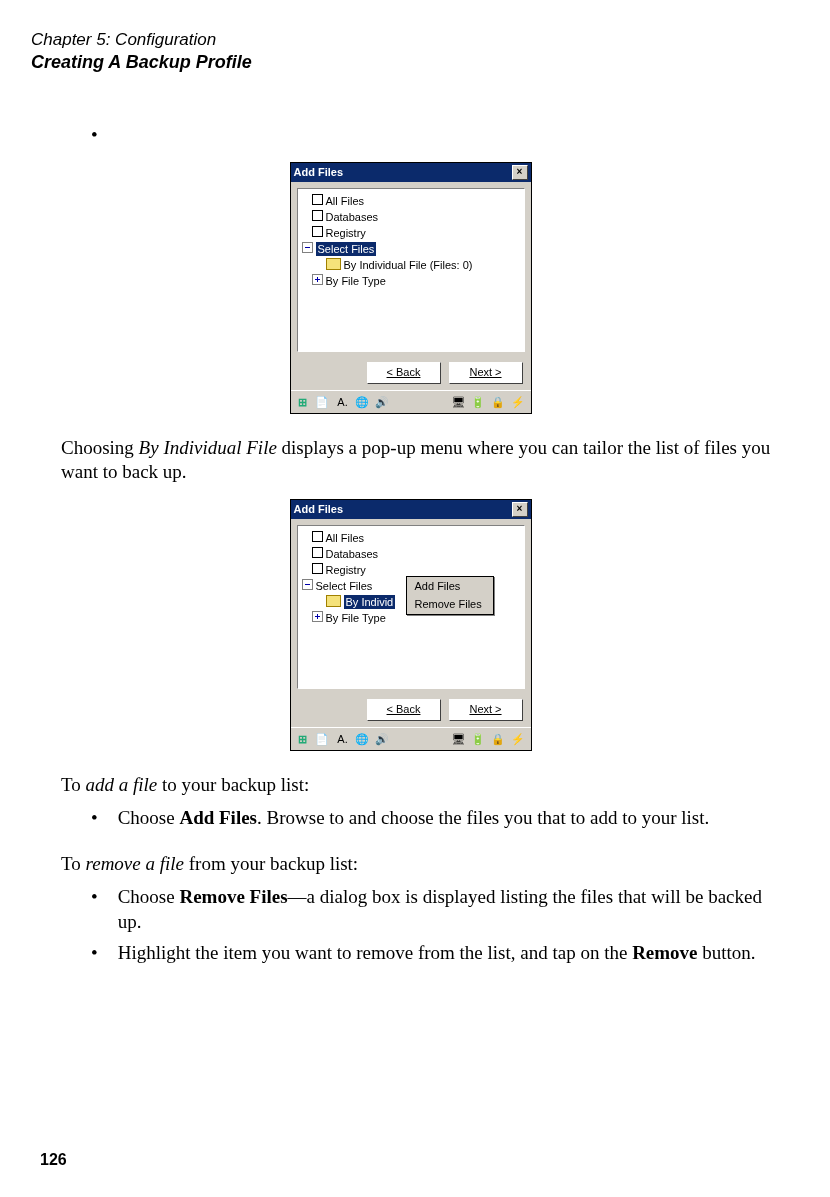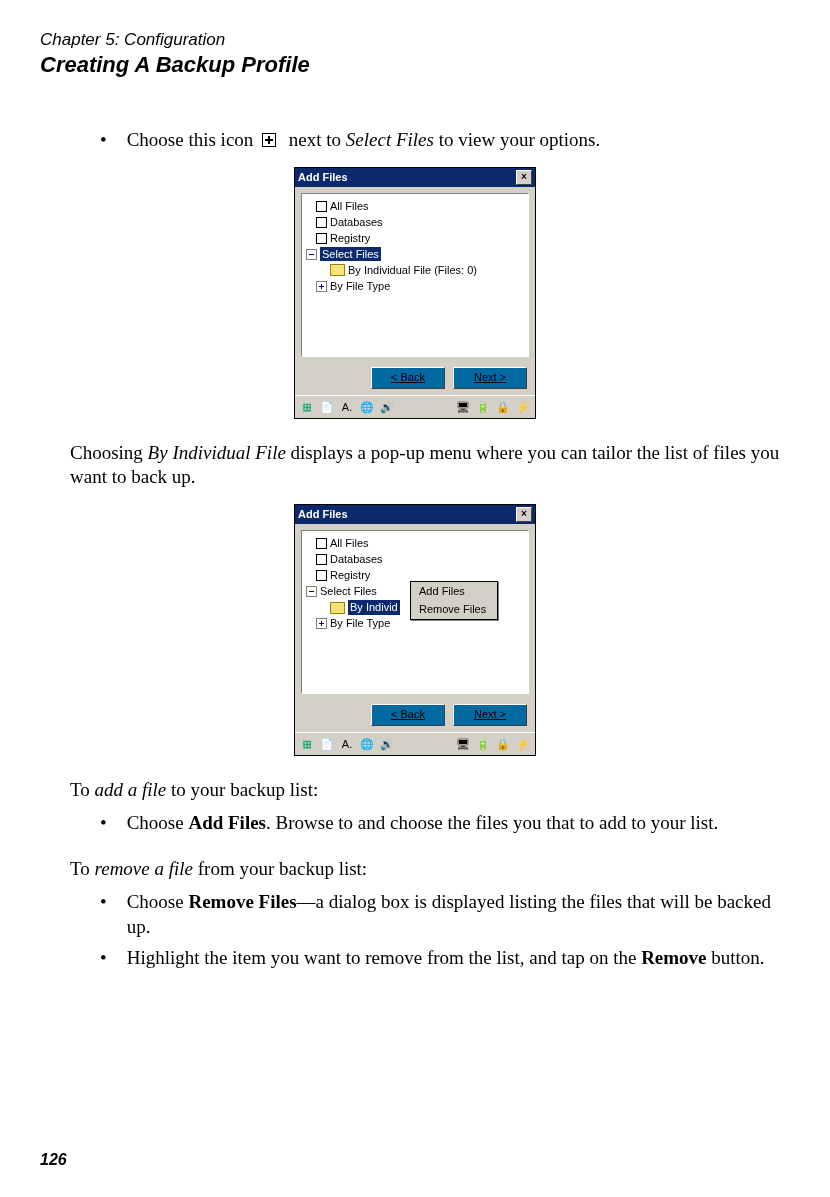--- a/index.html
+++ b/index.html
@@ -7,34 +7,34 @@
     padding: 0;
     font-family: "Times New Roman", Times, serif;
     color: #000;
     background: #fff;
     width: 830px;
     height: 1197px;
     position: relative;
     box-sizing: border-box;
   }
   .page {
-    padding: 30px 40px 40px 40px;
+    padding: 30px 40px 40px 31px;
     box-sizing: border-box;
     height: 100%;
     position: relative;
   }
   .hdr-chapter {
     font-style: italic;
     font-size: 17px;
     font-family: Arial, Helvetica, sans-serif;
   }
   .hdr-section {
     font-style: italic;
     font-weight: bold;
-    font-size: 22px;
+    font-size: 18px;
     font-family: Arial, Helvetica, sans-serif;
     margin-top: 2px;
   }
   .body {
     margin-top: 50px;
     font-size: 19px;
     line-height: 1.3;
   }
   .bullet-line {
     display: flex;
@@ -119,40 +119,40 @@
     border-right-color: #fff;
     border-bottom-color: #fff;
     height: 164px;
     box-sizing: border-box;
     padding: 4px;
     position: relative;
   }
   .tree {
     font-size: 11px;
   }
-  .row { display:flex; align-items:center; height:15px; margin:1px 0; }
+  .row { display:flex; align-items:flex-start; height:15px; margin:1px 0; }
   .chk { width:11px; height:11px; border:1px solid #000; background:#fff; margin-right:3px; flex:0 0 auto; box-sizing:border-box;}
   .node-icon {
     width:11px; height:11px; border:1px solid #808080; background:#fff; margin-right:3px; flex:0 0 auto; position:relative;
     box-sizing:border-box;
   }
   .node-icon.minus::after { content:""; position:absolute; left:2px; right:2px; top:4px; height:1px; background:#00a; }
   .node-icon.plus::after  { content:""; position:absolute; left:2px; right:2px; top:4px; height:1px; background:#00a; }
   .node-icon.plus::before { content:""; position:absolute; top:2px; bottom:2px; left:4px; width:1px; background:#00a; }
   .folder-icon {
     width:13px; height:10px; background:#f5e27a; border:1px solid #a08000; margin-right:3px; flex:0 0 auto;
   }
   .sel { background:#0b2a6b; color:#fff; padding:0 2px; }
   .indent1 { margin-left: 10px; }
   .indent2 { margin-left: 24px; }
   .btnrow {
     display:flex; justify-content:flex-end; gap:8px; padding: 4px 8px 6px 8px;
   }
   .winbtn {
-    min-width:60px; height:20px; background:#0369a1;
+    min-width:60px; height:20px; background:#ffffff;
     border:1px solid #fff; border-right-color:#404040; border-bottom-color:#404040;
     text-align:center; line-height:18px; font-size:11px; padding:0 6px;
     text-decoration: underline;
   }
   .taskbar {
     height: 22px; background:#d4d0c8; border-top:1px solid #fff;
     display:flex; align-items:center; gap:4px; padding:0 4px;
   }
   .taskbar .ti { width:16px; height:16px; display:flex; align-items:center; justify-content:center; font-size:11px;}
   .taskbar .flag { color:#2a7; font-weight:bold;}
@@ -162,47 +162,38 @@
 
   .ctx-menu {
     position:absolute; border:1px solid #000; background:#d4d0c8; font-size:11px;
     left:108px; top:50px; width:86px;
     box-shadow: 1px 1px 0 #808080;
   }
   .ctx-menu .mi { padding:2px 8px; }
 
   .footer {
     position:absolute; bottom:28px; left:40px; right:40px;
-    font-style: italic;
     font-size:16px;
     font-family: Arial, Helvetica, sans-serif;
     display:flex; align-items:center; gap:14px;
   }
   .footer .pg { font-weight:bold; }
 </style>
 </head>
 <body>
 
 <div class="page">
 
   <div class="hdr-chapter">Chapter 5: Configuration</div>
   <div class="hdr-section">Creating A Backup Profile</div>
 
   <div class="body">
 
     <div class="bullet-line">
       <span class="dot">•</span>
-      <span>
-        <span>Choose this icon</span>
-        <span class="plus-icon-inline"></span>
-        <span>next to</span>
-        <span class="italic">Select Files</span>
-        <span> </span>
-        <span>to view your options.</span>
-      </span>
     </div>
 
     <div class="dlg-wrap">
       <div class="dlg">
         <div class="titlebar">
           <span class="ttl">Add Files</span>
           <span class="closebtn">×</span>
         </div>
         <div class="content">
           <div class="tree">

